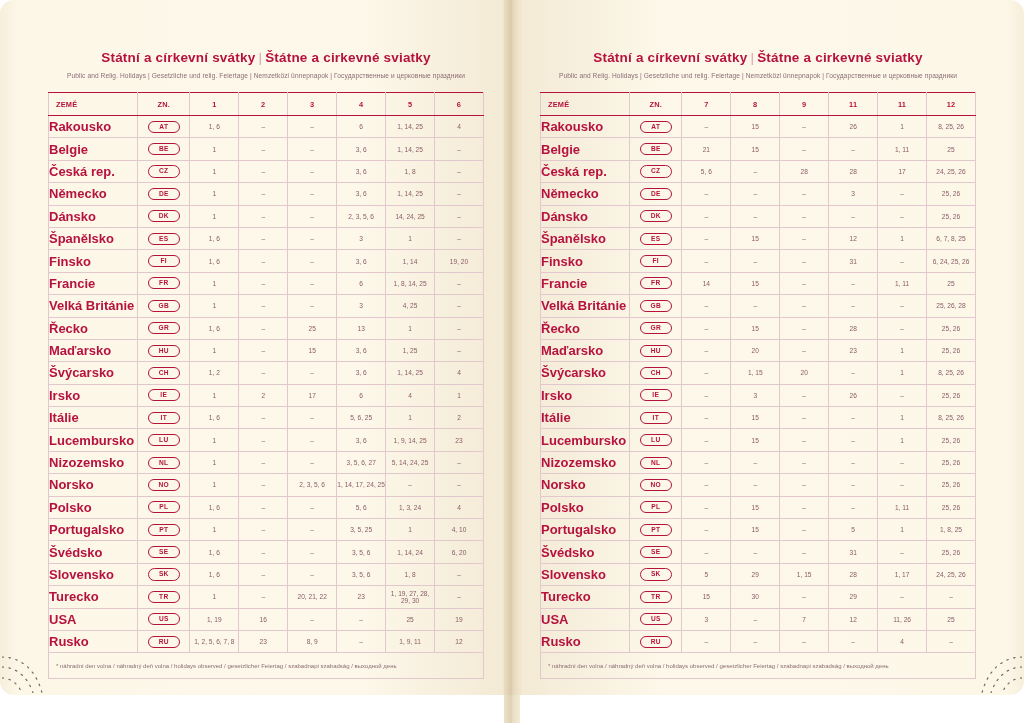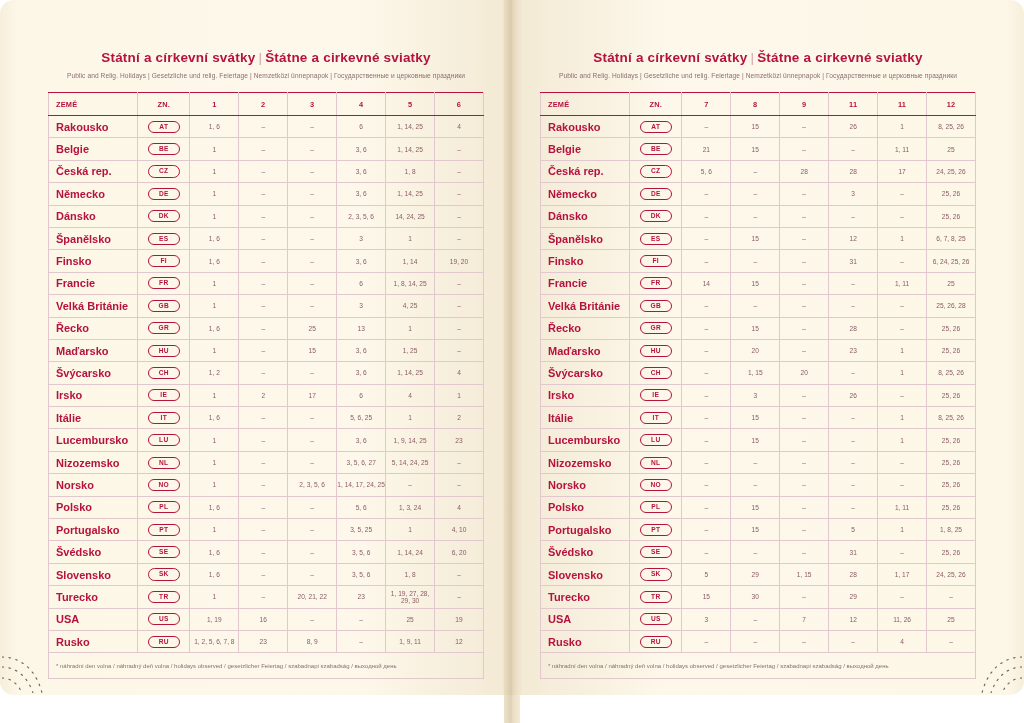--- a/index.html
+++ b/index.html
@@ -106,24 +106,23 @@
     color: #b6123e;
     font-weight: bold;
     font-size: 7.4px;
     letter-spacing: .2px;
     border-top: 1.6px solid #b6123e;
     border-bottom: 1.6px solid #b6123e;
   }
   table.holidays thead th.country { text-align: left; padding-left: 7px; }
   table.holidays tbody td.country {
     text-align: left;
-    padding-left: 7px;
     color: #b6123e;
     font-weight: bold;
-    font-size: 11px;
+    font-size: 13px;
     margin-top: 17px;
   }
   table.holidays tbody td.code {
     text-align: center;
   }
   .code-pill {
     display: inline-block;
     min-width: 20px;
     padding: 1px 5px 1.5px 5px;
     border: 1px solid #b6123e;

